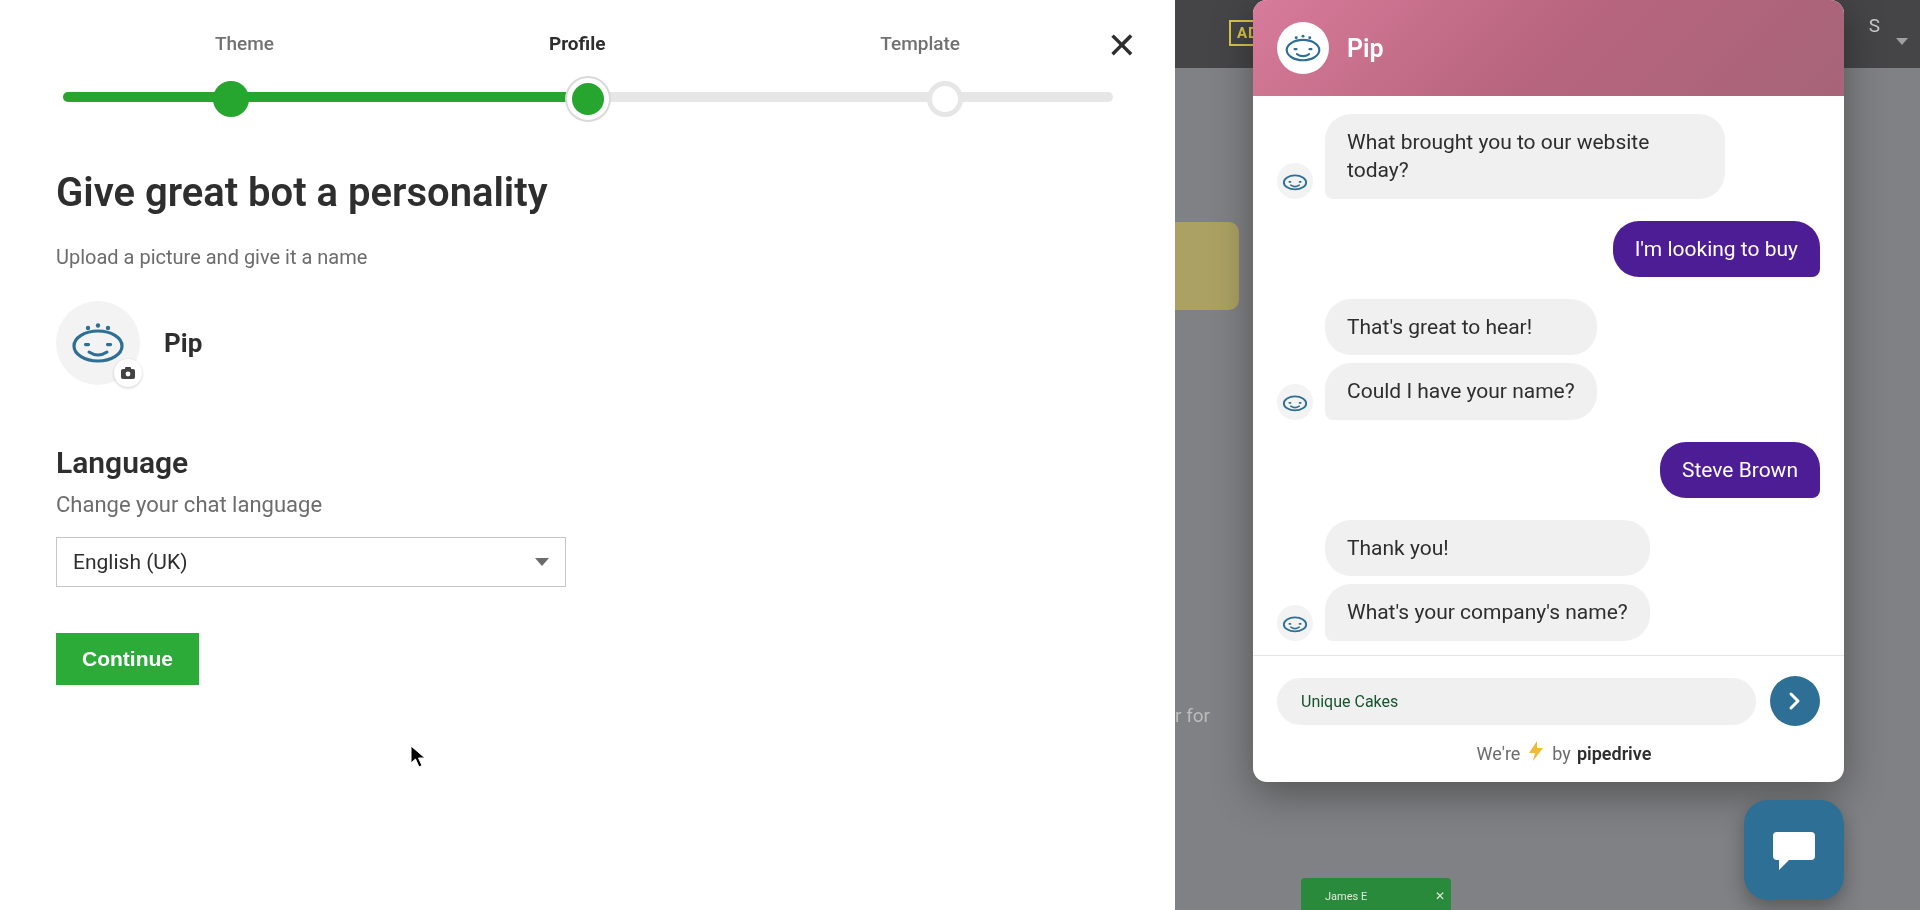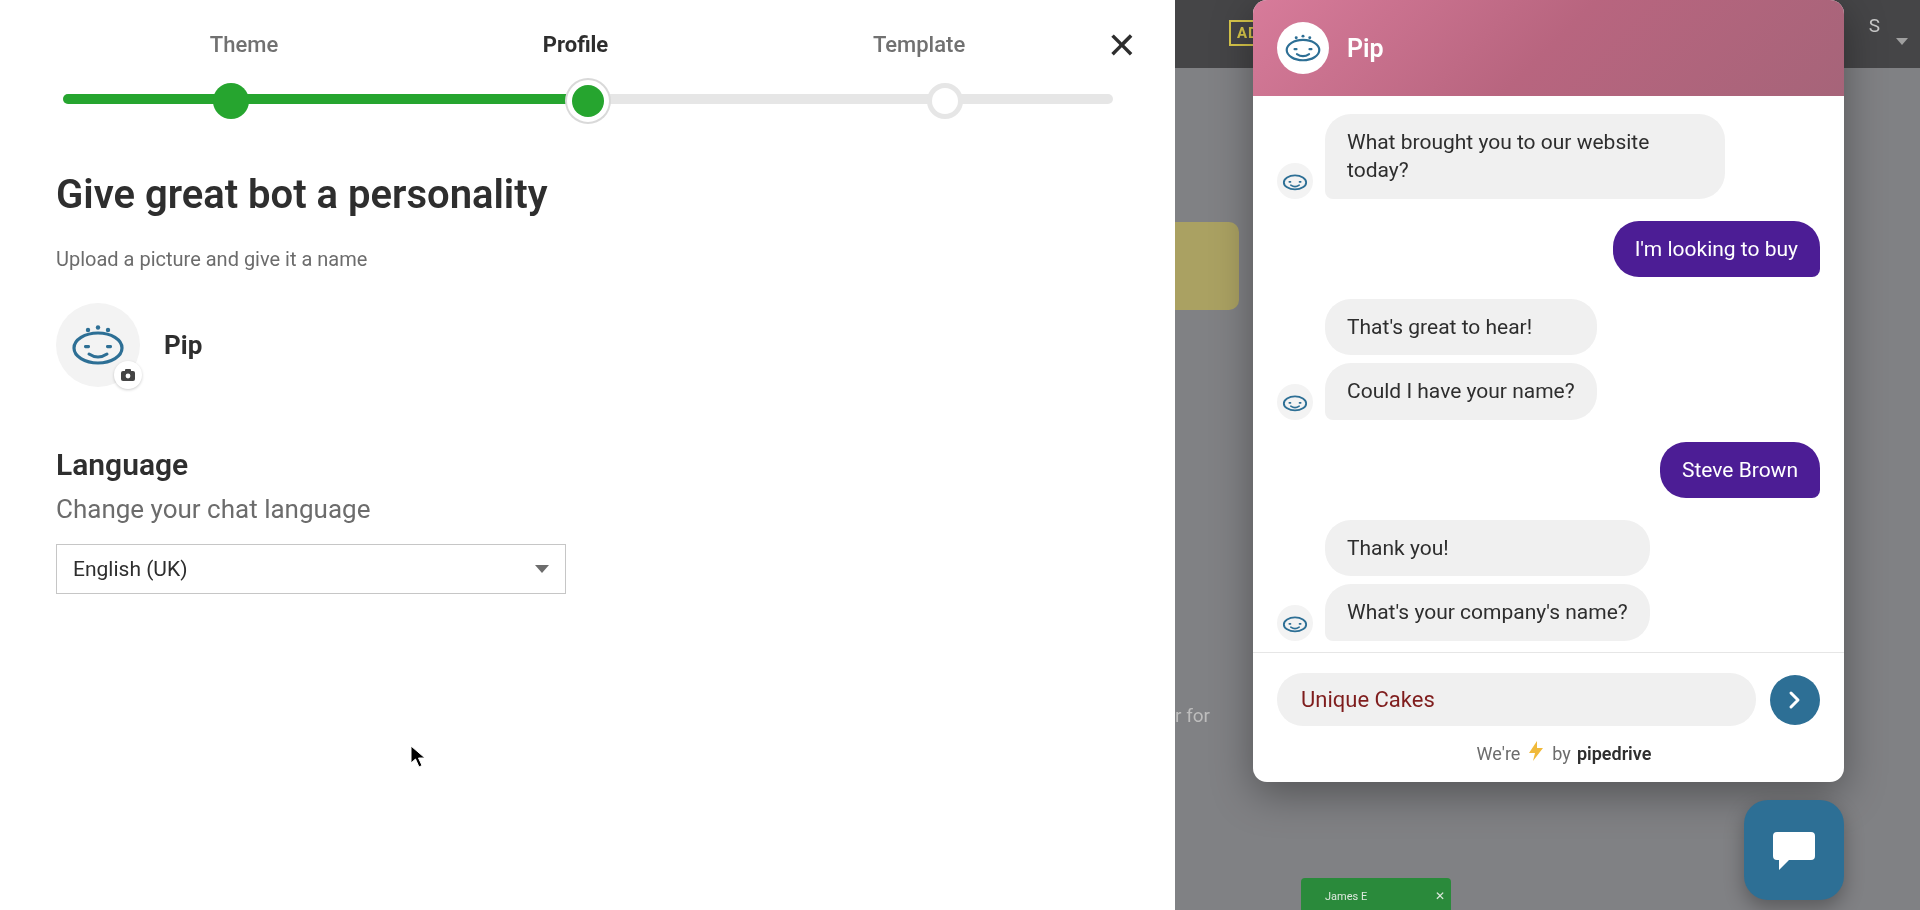--- a/index.html
+++ b/index.html
@@ -3,21 +3,21 @@
 <meta charset="utf-8">
 <style>
   * { box-sizing: border-box; margin: 0; padding: 0; }
   html, body { width: 1920px; height: 910px; overflow: hidden; font-family: -apple-system, BlinkMacSystemFont, "Segoe UI", Roboto, sans-serif; }
   body { display: flex; background: #fff; }
 
   
   .left-panel { width: 1175px; position: relative; padding: 0; }
 
   .stepper-row { display: flex; justify-content: space-around; padding: 32px 40px 0 40px; width: 1100px; margin: 0 auto; }
-  .step-label { font-size: 22px; color: #717171; font-weight: 500; }
+  .step-label { font-size: 19px; color: #717171; font-weight: 500; }
   .step-label.active { color: #2e2e2e; font-weight: 700; }
 
   .track-wrap { position: relative; width: 1050px; height: 40px; margin: 24px auto 0 auto; }
   .track-bg { position: absolute; left: 0; right: 0; top: 13px; height: 10px; background: #e6e6e6; border-radius: 6px; }
   .track-fill { position: absolute; left: 0; width: 50%; top: 13px; height: 10px; background: #26a52f; border-radius: 6px; }
   .dot { position: absolute; top: 50%; transform: translate(-50%,-50%); border-radius: 50%; }
   .dot.done { width: 36px; height: 36px; background: #26a52f; left: 16%; }
   .dot.current-ring { width: 42px; height: 42px; background: #fff; border: 3px solid #fff; box-shadow: 0 0 0 2px #d9d9d9; left: 50%; }
   .dot.current { width: 32px; height: 32px; background: #26a52f; left: 50%; }
   .dot.future { width: 36px; height: 36px; background: #fff; border: 5px solid #e6e6e6; left: 84%; }
@@ -27,21 +27,21 @@
   .content { padding: 50px 56px 0 56px; }
   h1.page-title { font-size: 40px; font-weight: 600; color: #2e2e2e; margin-bottom: 18px; }
   .subtitle { font-size: 20px; color: #6c6c6c; margin-bottom: 32px; margin-top: 29px; }
 
   .avatar-row { display: flex; align-items: center; gap: 24px; margin-bottom: 60px; }
   .avatar-circle { width: 84px; height: 84px; border-radius: 50%; background: #f3f3f3; display: flex; align-items: center; justify-content: center; position: relative; cursor: pointer; }
   .cam-badge { position: absolute; right: -2px; bottom: -2px; width: 28px; height: 28px; border-radius: 50%; background: #fff; display: flex; align-items: center; justify-content: center; box-shadow: 0 1px 3px rgba(0,0,0,.2); }
   .bot-name { font-size: 26px; font-weight: 700; color: #2e2e2e; }
 
   h2.section-title { font-size: 30px; font-weight: 600; color: #2e2e2e; margin-bottom: 12px; }
-  .section-sub { font-size: 26px; color: #6c6c6c; margin-bottom: 20px; }
+  .section-sub { font-size: 22px; color: #6c6c6c; margin-bottom: 20px; }
   .select-box { width: 510px; height: 50px; border: 1px solid #c6c6c6; display: flex; align-items: center; justify-content: space-between; padding: 0 16px; font-size: 21px; color: #2e2e2e; cursor: pointer; }
   .caret-down { width: 0; height: 0; border-left: 7px solid transparent; border-right: 7px solid transparent; border-top: 8px solid #6c6c6c; }
 
   .continue-btn { margin-top: 46px; background: #2dab39; color: #fff; font-size: 21px; font-weight: 600; border: none; padding: 14px 26px; cursor: pointer; }
 
   .cursor { position: absolute; left: 410px; top: 745px; }
 
   
   .right-backdrop { flex: 1; position: relative; background: #808184; overflow: hidden; }
   .bg-topbar { position: absolute; left: 0; right: 0; top: 0; height: 68px; background: rgba(30,30,30,.6); }
@@ -63,21 +63,21 @@
   .msg-group { display: flex; align-items: flex-end; gap: 12px; margin-bottom: 22px; }
   .msg-group.user { justify-content: flex-end; }
   .msg-avatar { width: 36px; height: 36px; border-radius: 50%; background: #f3f3f3; display: flex; align-items: center; justify-content: center; flex-shrink: 0; }
   .msg-stack { display: flex; flex-direction: column; gap: 8px; }
   .bubble { padding: 14px 22px; border-radius: 26px; font-size: 21px; line-height: 1.35; max-width: 400px; }
   .bubble.bot { background: #f0f0f0; color: #2e2e2e; border-bottom-left-radius: 8px; }
   .bubble.bot.first-of-two { border-bottom-left-radius: 26px; }
   .bubble.user { background: #4c1d95; color: #fff; border-bottom-right-radius: 8px; }
 
   .chat-input-bar { border-top: 1px solid #e6e6e6; padding: 20px 24px 8px 24px; display: flex; align-items: center; gap: 14px; }
-  .chat-input { flex: 1; background: #f0f0f0; border-radius: 26px; padding: 14px 24px; font-size: 22px; color: #7f1d1d; }
+  .chat-input { flex: 1; background: #f0f0f0; border-radius: 26px; padding: 14px 24px; font-size: 16px; color: #14532d; }
   .send-btn { width: 50px; height: 50px; border-radius: 50%; background: #2d6f95; display: flex; align-items: center; justify-content: center; cursor: pointer; }
 
   .chat-footer { text-align: center; padding: 6px 0 16px 0; font-size: 18px; color: #6c6c6c; display: flex; justify-content: center; align-items: center; gap: 6px; margin-left: 31px; }
   .chat-footer .brand { font-weight: 600; color: #2e2e2e; }
 
   
   .fab { position: absolute; right: 76px; bottom: 10px; width: 100px; height: 100px; border-radius: 24px; background: #2d6f95; display: flex; align-items: center; justify-content: center; cursor: pointer; box-shadow: 0 8px 20px rgba(0,0,0,.3); }
 
   
   .bot-face svg { display: block; }
@@ -132,20 +132,21 @@
       <span class="bot-name">Pip</span>
     </div>
 
     <h2 class="section-title">Language</h2>
     <p class="section-sub">Change your chat language</p>
     <div class="select-box">
       <span>English (UK)</span>
       <span class="caret-down"></span>
     </div>
 
+    <button class="continue-btn">Continue</button>
   </div>
 
   <span class="cursor">
     <svg width="18" height="24" viewBox="0 0 18 24">
         <path d="M1 1 L1 18 L5.5 14 L9 22 L12 20.5 L8.5 13 L15 13 Z" fill="#000" stroke="#fff" stroke-width="1"></path>
       </svg>
   </span>
 </div>
 
 <div class="right-backdrop">

